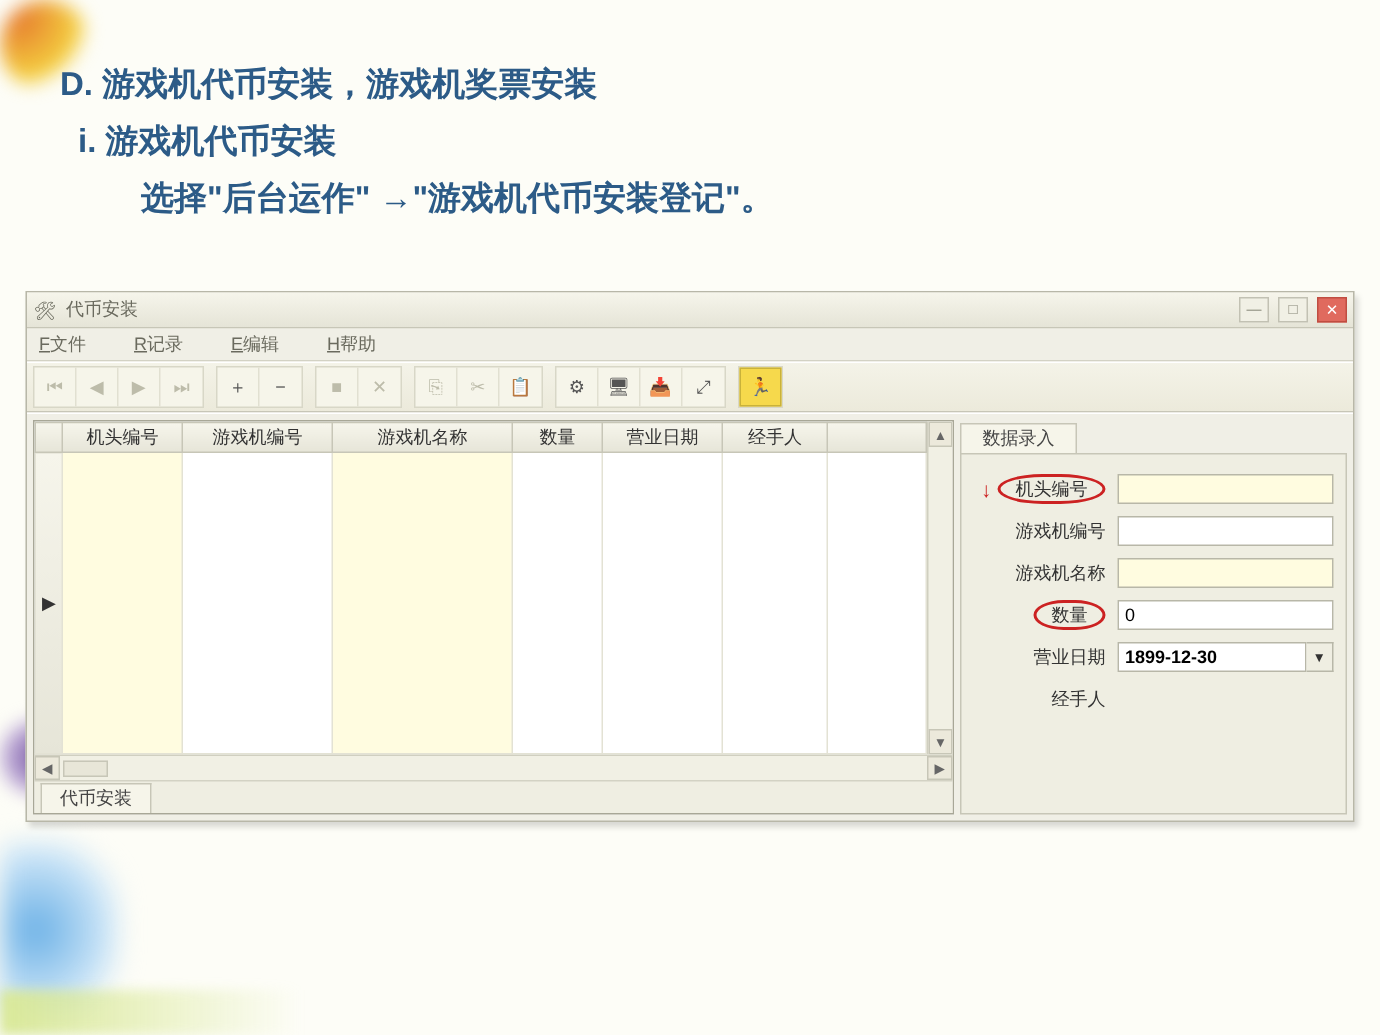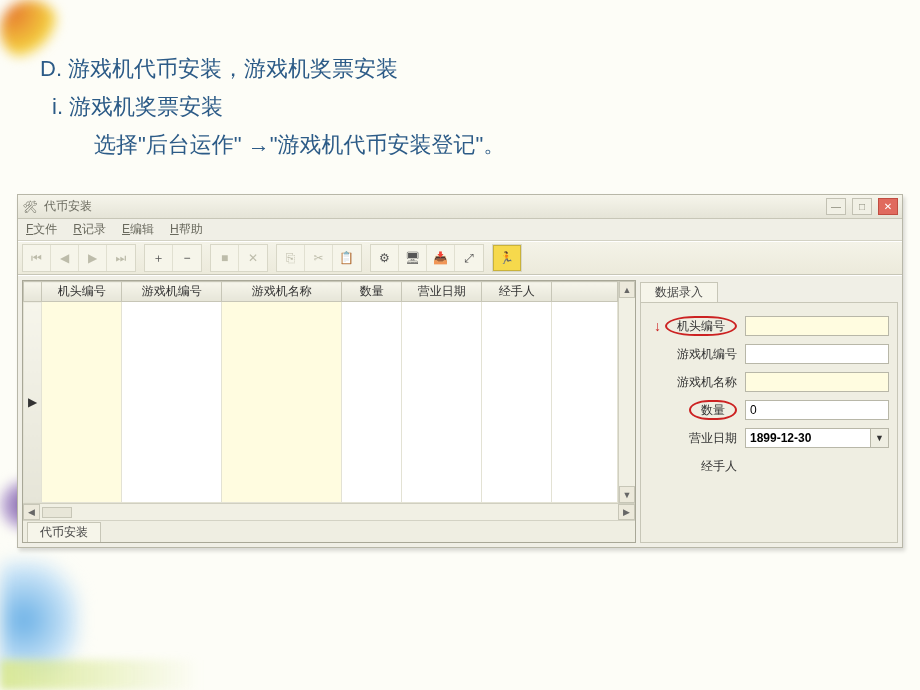--- a/index.html
+++ b/index.html
@@ -8,42 +8,42 @@
       font-family: "Microsoft YaHei", SimSun, Arial, sans-serif;
       background: #fdfdf7;
       position: relative;
       overflow: hidden;
     }
     .bg-deco1 { position:absolute; top:0; left:0; width:60px; height:60px; background: radial-gradient(circle at 20% 20%, #e67a2e 0%, #f4d03f 60%, transparent 70%); border-radius:50%; filter:blur(6px);}
     .bg-deco2 { position:absolute; top:560px; left:0; width:80px; height:120px; background: radial-gradient(ellipse at 30% 50%, #6ab0e6 0%, #cce5f7 60%, transparent 80%); filter:blur(8px);}
     .bg-deco3 { position:absolute; top:480px; left:0; width:50px; height:50px; background: radial-gradient(circle at 50% 50%, #7a5aa6 0%, #cdbde0 70%, transparent 80%); border-radius:50%; filter:blur(6px);}
     .bg-deco4 { position:absolute; bottom:0; left:0; width:200px; height:30px; background: linear-gradient(90deg, #d9e897 0%, transparent 100%); filter:blur(4px);}
 
-    .heading-area { position:absolute; top:50px; left:40px; right:40px; color:#2c5b87; font-size:22px; line-height:38px; }
+    .heading-area { position:absolute; top:37px; left:40px; right:40px; color:#2c5b87; font-size:22px; line-height:38px;font-weight:bold; }
     .heading-area .sub { margin-left:12px; }
     .heading-area .sub2 { margin-left:54px; }
 
     
     .win {
       position:absolute; top:194px; left:17px; width:886px; height:354px;
       background:#f0efe6; border:1px solid #b8b7a8;
       box-shadow: 2px 3px 4px rgba(0,0,0,0.15);
       display:flex; flex-direction:column;
     }
     .titlebar {
       height:24px; background:linear-gradient(#f6f5eb,#e5e4d7);
       display:flex; align-items:center; padding:0 4px; border-bottom:1px solid #c7c6b7;
       font-size:12px; color:#6a6a5e; gap:6px;
     }
     .titlebar .spacer { flex:1; }
     .win-btn { width:20px; height:17px; border:1px solid #c2c1b3; background:#f1f0e5; display:flex; align-items:center; justify-content:center; font-size:10px; color:#8a897a;}
     .win-btn.close { background:#e06a5e; color:#fff; border-color:#c04d41;}
     .title-icon { width:16px; height:16px; display:inline-flex; align-items:center; justify-content:center;}
 
-    .menubar { height:22px; display:flex; align-items:center; gap:16px; padding:0 8px; font-size:12px; color:#6a6a5e; border-bottom:1px solid #d3d2c4; background:#f0efe6;}
+    .menubar { height:22px; display:flex; align-items:center; gap:32px; padding:0 8px; font-size:12px; color:#6a6a5e; border-bottom:1px solid #d3d2c4; background:#f0efe6;}
     .menubar span::first-letter { text-decoration:underline; }
 
     .toolbar {
       height:34px; display:flex; align-items:center; gap:0; padding:3px 4px;
       border-top:1px solid #fff; border-bottom:1px solid #c7c6b7;
       background:linear-gradient(#f4f3e8,#eceadb);
     }
     .tb-group { display:flex; align-items:center; height:28px; border:1px solid #d8d7c7; background:#f6f5ea; margin-right:8px;}
     .tb-btn { width:28px; height:26px; display:flex; align-items:center; justify-content:center; border-right:1px solid #e1e0d1; color:#555; font-size:12px;}
     .tb-btn:last-child { border-right:none;}
@@ -95,21 +95,21 @@
 </head>
 <body>
 
 <div class="bg-deco1"></div>
 <div class="bg-deco2"></div>
 <div class="bg-deco3"></div>
 <div class="bg-deco4"></div>
 
 <div class="heading-area">
   <div>D. 游戏机代币安装，游戏机奖票安装</div>
-  <div class="sub">i. 游戏机奖票安装</div>
+  <div class="sub">i. 游戏机代币安装</div>
   <div class="sub2">选择"后台运作" →"游戏机代币安装登记"。</div>
 </div>
 
 <div class="win">
   <div class="titlebar">
     <span class="title-icon">🛠</span>
     <span>代币安装</span>
     <span class="spacer"></span>
     <div class="win-btn">—</div>
     <div class="win-btn">□</div>

